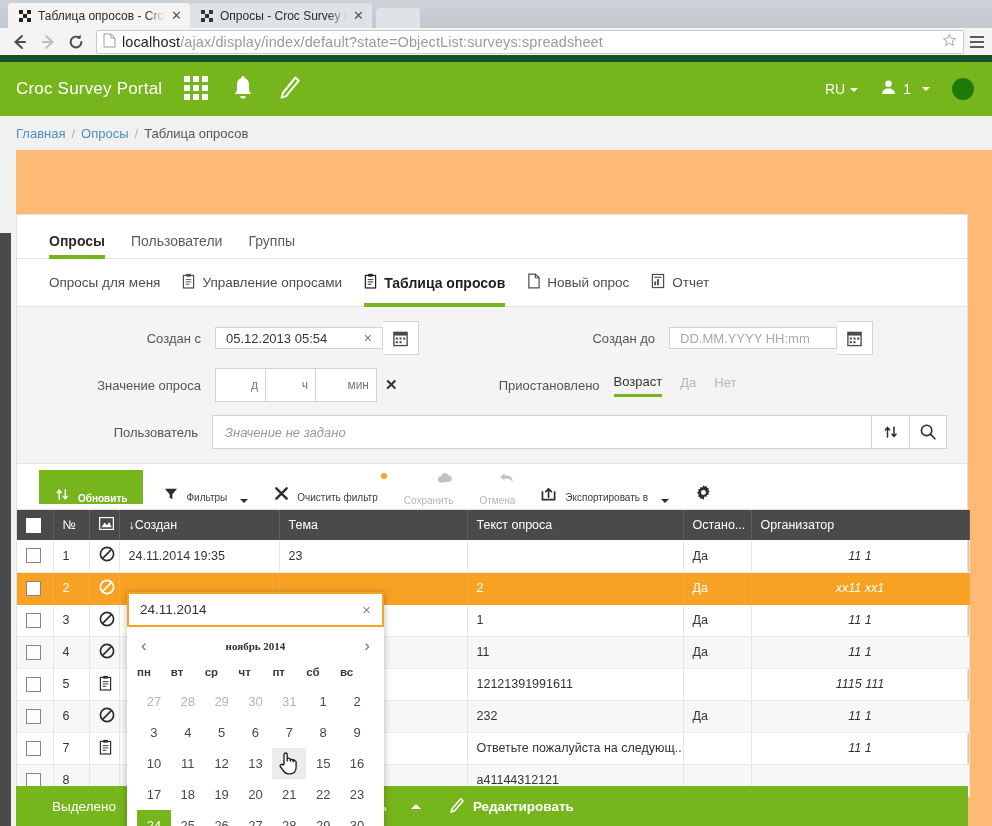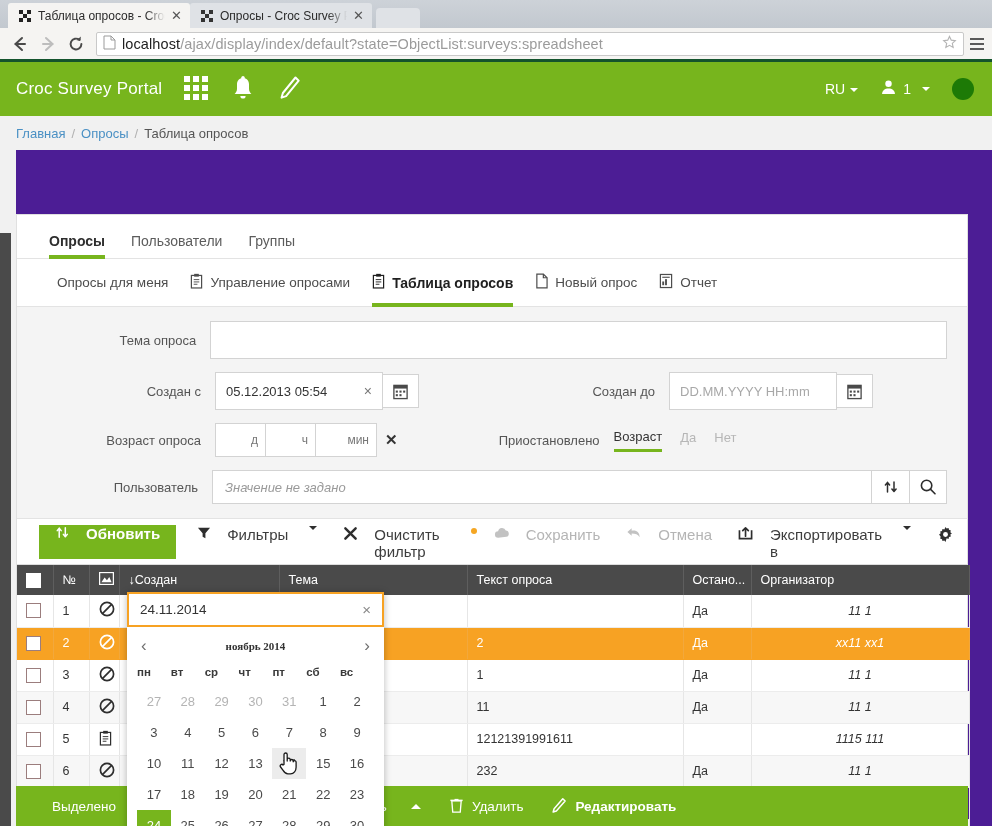--- a/index.html
+++ b/index.html
@@ -64,21 +64,21 @@
     border-top-left-radius: 4px; border-top-right-radius: 4px;
     margin-left: 4px;
     margin-bottom: 0;
   }
 
   .navbar {
     height: 34px;
     background: #f5f4f2;
     display: flex; align-items: center;
     padding: 0 6px;
-    border-bottom: 3px solid #14532d;
+    border-bottom: 7px solid #14532d;
   }
   .navbtn {
     width: 28px; height: 26px;
     display: flex; align-items: center; justify-content: center;
     color: #5a5a5a;
   }
   .navbtn svg { display: block; }
   .omnibox {
     flex: 1 1 auto;
     height: 24px;
@@ -98,21 +98,21 @@
   .omnibox .urltext b { color: #202020; font-weight: normal; }
   .omnibox .star { margin-left: auto; color: #b0b0b0; font-size: 14px; }
   .menubtn { width: 18px; display:flex; flex-direction:column; gap:3px; padding: 0 2px;}
   .menubtn i { display:block; height:2px; background:#5a5a5a; }
 
   
   .viewport {
     position: absolute;
     left: 0; top: 62px;
     width: 992px; height: 764px;
-    background: #4c1d95;
+    background: #fdba74;
     overflow: hidden;
   }
   .leftgutter {
     position:absolute; left:0; top:0; width:16px; height:764px;
     background:#f1f1f1;
   }
   .leftgutter .dark {
     position:absolute; left:0; top:171px; width:11px; height:593px; background:#4a4a4a;
   }
 
@@ -173,21 +173,21 @@
     position: relative;
   }
   .tabs1 .t.active { color: #2e2e2e; font-weight: bold; }
   .tabs1 .t.active:after {
     content:''; position: absolute; left: 0; right: 0; bottom: -1px;
     height: 4px; background: #77b51d;
   }
   .tabs2 {
     height: 48px;
     display: flex; align-items: center;
-    padding-left: 40px; gap: 22px;
+    padding-left: 32px; gap: 22px;
     border-bottom: 1px solid #e3e3e3;
     background: #fff;
   }
   .tabs2 .t2 {
     font-size: 13.5px; color: #4d4d4d;
     display: flex; align-items: center; gap: 7px;
     height: 48px; position: relative;
   }
   .tabs2 .t2.active { color: #1f1f1f; font-weight: bold; font-size: 14px;}
   .tabs2 .t2.active:after {
@@ -200,21 +200,21 @@
     background: #f4f4f4;
     padding: 14px 20px 10px 20px;
     border-bottom: 1px solid #e3e3e3;
   }
   .frow { display: flex; align-items: center; margin-bottom: 13px; }
   .flabel {
     width: 178px; text-align: right; padding-right: 14px;
     font-size: 13px; color: #555;
   }
   .finput {
-    background: #fff; border: 1px solid #d3d3d3; height: 38px;
+    background: #fff; border: 1px solid #d3d3d3; height: 22px;
     display: flex; align-items: center; padding: 0 10px; font-size: 13px; color: #333;
   }
   .finput.wide { width: 758px; }
   .finput.date { width: 168px; justify-content: space-between; }
   .date-x { color: #777; font-size: 14px; padding-left: 6px;}
   .calbtn {
     width: 36px; height: 34px; border: 1px solid #d3d3d3; border-left: none;
     background: #fff; display: flex; align-items: center; justify-content: center;
   }
   .ph { color: #a8a8a8; }
@@ -239,28 +239,28 @@
     background: #fff; display: flex; align-items: center; justify-content: center;
   }
 
   
   .toolbar {
     height: 46px; background: #fff;
     display: flex; align-items: center; padding-left: 22px; gap: 0;
     border-bottom: 1px solid #ddd;
   }
   .tbtn {
-    display: flex; align-items: flex-start; gap: 16px; font-size: 15px;
+    display: flex; align-items: flex-end; gap: 8px; font-size: 10px;
     color: #3d3d3d; padding: 0 13px; height: 32px; position: relative;
   }
   .tbtn.primary {
     background: #77b51d; color: #fff; height: 34px; font-weight: bold;
     padding: 0 16px; margin-right: 8px;
   }
-  .tbtn.disabled { color: #b5b5b5; }
+  .tbtn.disabled { color: #b5b5b5; flex-direction: column; }
   .dot-badge {
     position: absolute; right: 4px; top: 2px;
     width: 6px; height: 6px; border-radius: 50%; background: #f5a623;
   }
 
   
   .tblwrap { background: #fff; }
   table.grid { border-collapse: collapse; width: 952px; table-layout: fixed; }
   table.grid th {
     background: #4a4a4a; color: #fff; font-weight: normal; font-size: 12.5px;
@@ -521,26 +521,20 @@
                 <rect x="6.5" y="6.5" width="2" height="6.5" fill="#4d4d4d"></rect>
                 <path d="M3.5 4.5h8" stroke="#4d4d4d" stroke-width="1.2"></path>
               </svg>
           </span>
           <span>Отчет</span>
         </div>
       </div>
 
       <div class="filters">
 
-        <div class="frow">
-          <div class="flabel">Тема опроса</div>
-          <div class="finput wide" style="height:38px">
-            <span></span>
-          </div>
-        </div>
 
         <div class="frow">
           <div class="flabel">Создан с</div>
           <div class="finput date">
             <span>05.12.2013 05:54</span>
             <span class="date-x">×</span>
           </div>
           <div class="calbtn">
             <svg width="17" height="17" viewBox="0 0 18 18">
                 <rect x="2" y="2.5" width="14" height="14" fill="none" stroke="#4a4a4a" stroke-width="1.4"></rect>
@@ -564,21 +558,21 @@
                 <rect x="4" y="8" width="2.2" height="2.2" fill="#4a4a4a"></rect>
                 <rect x="7.9" y="8" width="2.2" height="2.2" fill="#4a4a4a"></rect>
                 <rect x="11.8" y="8" width="2.2" height="2.2" fill="#4a4a4a"></rect>
                 <rect x="4" y="11.8" width="2.2" height="2.2" fill="#4a4a4a"></rect>
                 <rect x="7.9" y="11.8" width="2.2" height="2.2" fill="#4a4a4a"></rect>
               </svg>
           </div>
         </div>
 
         <div class="frow">
-          <div class="flabel">Возраст опроса</div>
+          <div class="flabel">Значение опроса</div>
           <div class="agebox">
             <div class="agecell">
                 <span>д</span>
               </div>
             <div class="agecell">
                 <span>ч</span>
               </div>
             <div class="agecell">
                 <span>мин</span>
               </div>
@@ -836,28 +830,20 @@
 
     <div class="actionbar">
       <div class="abtn">
           <span>Выделено</span>
         </div>
       <div class="abtn" style="width:200px"></div>
       <div class="abtn">
         <span>бавить</span>
         <i class="upcaret" style="margin-left:16px"></i>
       </div>
-      <div class="abtn">
-        <span><svg width="15" height="16" viewBox="0 0 15 17">
-              <path d="M2.5 4 h10 l-1 12 h-8 z" fill="none" stroke="#fff" stroke-width="1.4"></path>
-              <path d="M1 3.6 h13" stroke="#fff" stroke-width="1.6"></path>
-              <path d="M5.4 2 h4.2 v1.6 h-4.2 z" fill="#fff"></path>
-            </svg></span>
-        <span>Удалить</span>
-      </div>
       <div class="abtn bold">
         <span><svg width="16" height="16" viewBox="0 0 17 17">
               <path d="M12.5 1.8 l2.5 2.5 -9.3 10.5 -3.4 1.1 1-3.5 z" fill="none" stroke="#fff" stroke-width="1.6" stroke-linejoin="round"></path>
             </svg></span>
         <span>Редактировать</span>
       </div>
     </div>
 
     <div class="dp">
       <div class="dp-input">

